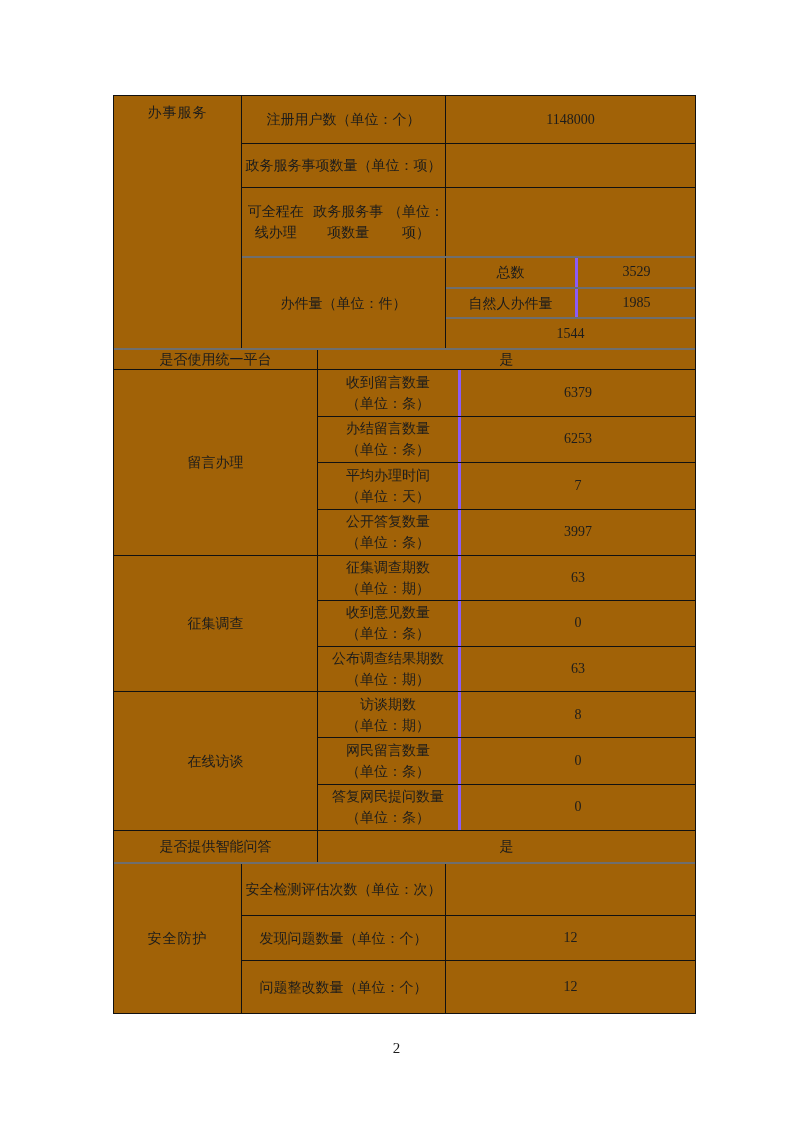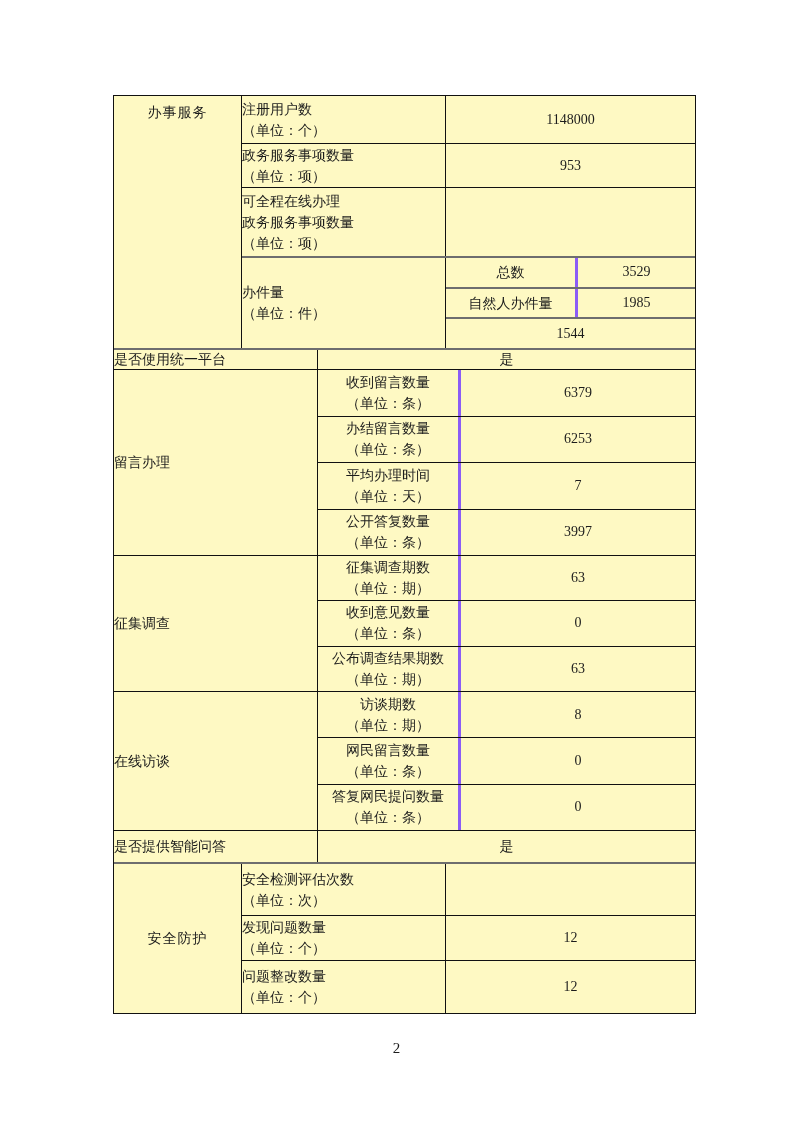--- a/index.html
+++ b/index.html
@@ -10,41 +10,41 @@
     font-family: "Liberation Serif", "DejaVu Serif", serif;
     font-size: 14px;
     color: #1c1c1c;
     overflow: hidden;
   }
   .report-table {
     position: absolute;
     left: 113px; top: 95px;
     width: 583px;
     border: 1px solid #111;
-    background: #fef9c3;
+    background: #a16207;
   }
   .section { display: flex; }
   .section.divided { border-bottom: 2px solid #6e6e6e; }
   .cat-cell {
     width: 128px;
     border-right: 1px solid #111;
     display: flex; justify-content: center; align-items: center;
     text-align: center;
     letter-spacing: 1px;
   }
   .cat-cell.top-align { align-items: flex-start; padding-top: 8px; }
   .rows { flex: 1; display: flex; flex-direction: column; }
   .row { display: flex; border-bottom: 1px solid #111; }
   .row.last { border-bottom: none; }
   .row.heavy-bottom { border-bottom: 2px solid #6e6e6e; }
   .metric-cell {
     width: 204px;
     border-right: 1px solid #111;
-    display: flex; flex-direction: column;
-    justify-content: center; align-items: flex-start;
+    display: flex; flex-direction: row;
+    justify-content: center; align-items: center;
     text-align: center;
     line-height: 21px;
   }
   .value-cell {
     flex: 1;
     display: flex; justify-content: center; align-items: center;
     text-align: right;
   }
   .subrows { flex: 1; display: flex; flex-direction: column; }
   .subrow { flex: 1; display: flex; border-bottom: 1px solid #111; }
@@ -87,21 +87,20 @@
           <span>注册用户数</span>
           <span>（单位：个）</span>
         </div>
         <div class="value-cell">1148000</div>
       </div>
       <div class="row" style="height:44px">
         <div class="metric-cell">
           <span>政务服务事项数量</span>
           <span>（单位：项）</span>
         </div>
-        <div class="value-cell">953</div>
       </div>
       <div class="row heavy-bottom" style="height:70px">
         <div class="metric-cell">
           <span>可全程在线办理</span>
           <span>政务服务事项数量</span>
           <span>（单位：项）</span>
         </div>
       </div>
       <div class="row last" style="height:90px">
         <div class="metric-cell">

